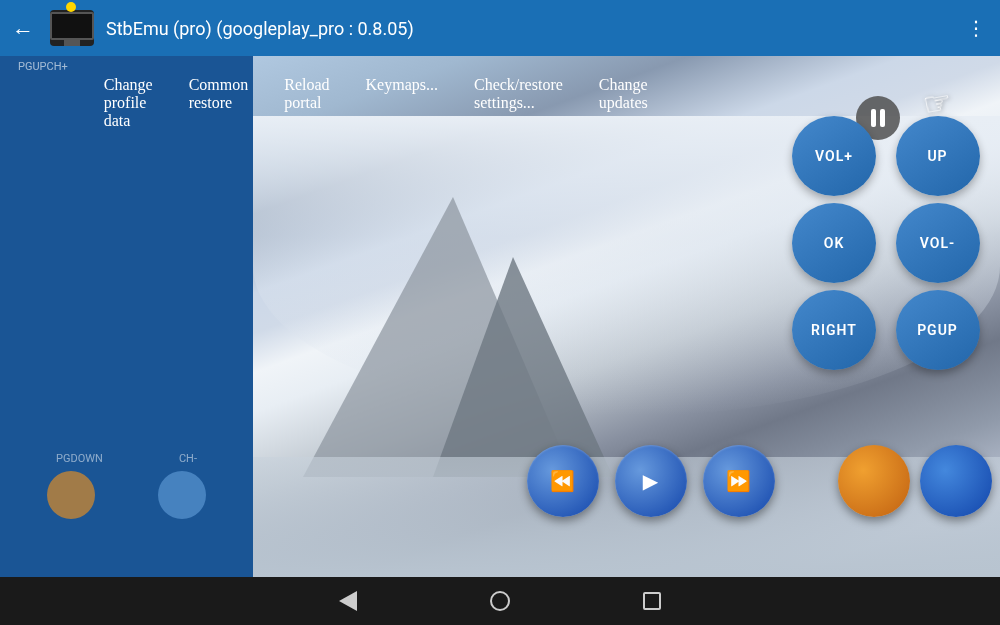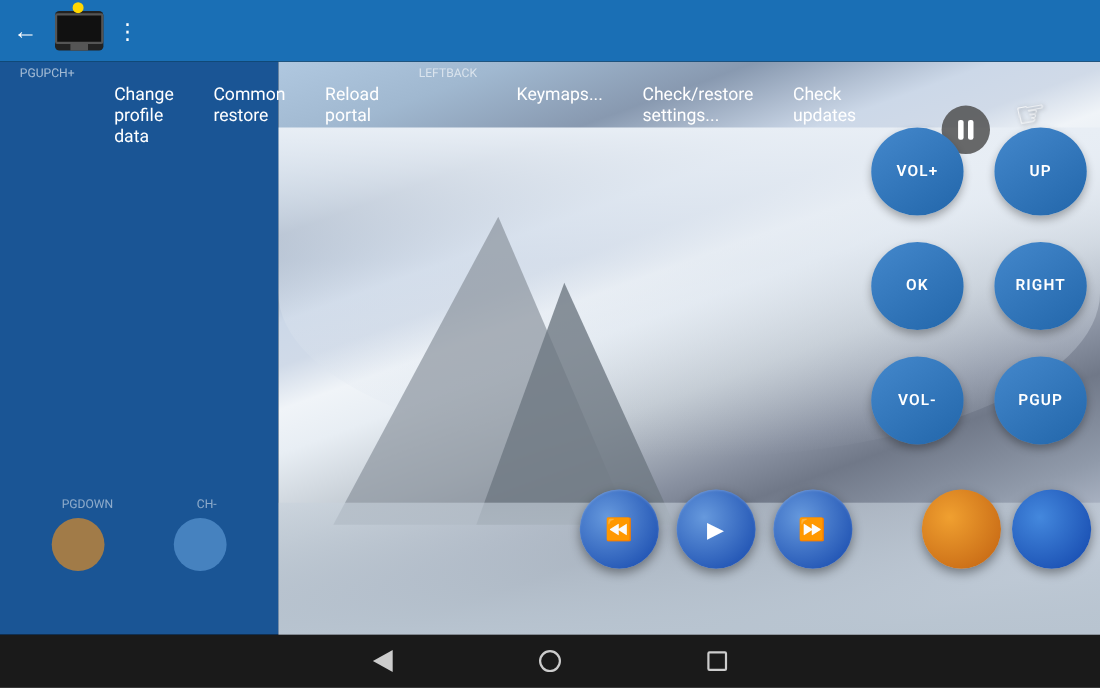--- a/index.html
+++ b/index.html
@@ -100,20 +100,21 @@
       z-index: 5;
       position: relative;
     }
     .sidebar-menu-item {
       color: #fff;
       font-size: 16px;
       padding: 20px 18px;
       cursor: pointer;
       border-bottom: none;
       user-select: none;
+      font-family: Liberation Serif, serif;
     }
     .sidebar-label-row {
       display: flex;
       justify-content: space-between;
       padding: 4px 18px;
       font-size: 11px;
       color: rgba(255,255,255,0.6);
     }
 
     
@@ -260,21 +261,21 @@
 
     
     .dpad-area {
       position: absolute;
       right: 8px;
       top: 60px;
       width: 200px;
       display: grid;
       grid-template-columns: 1fr 1fr;
       grid-template-rows: repeat(3, 1fr);
-      gap: 24px;
+      gap: 7px;
     }
     .dpad-btn {
       width: 84px;
       height: 80px;
       border-radius: 50%;
       background: linear-gradient(145deg, #4488cc, #2266aa);
       display: flex;
       align-items: center;
       justify-content: center;
       color: #fff;
@@ -382,40 +383,37 @@
   </style>
 </head>
 <body>
 
 <div class="top-bar">
   <span class="top-bar-back">←</span>
   <div class="top-bar-icon">
     <div class="monitor-screen"></div>
     <div class="monitor-stand"></div>
   </div>
+  <span class="top-bar-title">StbEmu (pro) (googleplay_pro : 0.8.05)</span>
   <span class="top-bar-menu">⋮</span>
 </div>
 
 <div class="main-content">
 
   <div class="sidebar">
     <div class="sidebar-label-row">
       <span>PGUP</span>
       <span>CH+</span>
     </div>
     <div class="sidebar-menu-item">Change profile data</div>
     <div class="sidebar-menu-item">Common restore</div>
     <div class="sidebar-menu-item">Reload portal</div>
-    <div class="sidebar-label-row">
-      <span>LEFT</span>
-      <span>BACK</span>
-    </div>
     <div class="sidebar-menu-item">Keymaps...</div>
     <div class="sidebar-menu-item">Check/restore settings...</div>
-    <div class="sidebar-menu-item">Check updates</div>
+    <div class="sidebar-menu-item">Change updates</div>
 
     <div class="sidebar-pgdown-row">
       <span>PGDOWN</span>
       <span>CH-</span>
     </div>
     <div class="sidebar-bottom">
       <div class="sidebar-circle-btn orange"></div>
       <div class="sidebar-circle-btn"></div>
     </div>
   </div>
@@ -434,22 +432,22 @@
         <div class="pause-bar"></div>
       </div>
     </div>
 
     <div class="cursor-hand">☞</div>
 
     <div class="dpad-area">
       <div class="dpad-btn">VOL+</div>
       <div class="dpad-btn">UP</div>
       <div class="dpad-btn">OK</div>
+      <div class="dpad-btn">VOL-</div>
       <div class="dpad-btn">RIGHT</div>
-      <div class="dpad-btn">VOL-</div>
       <div class="dpad-btn">PGUP</div>
     </div>
 
     <div class="media-controls">
       <div class="media-btn">
         <span>⏪</span>
       </div>
       <div class="media-btn">
         <span>▶</span>
       </div>

